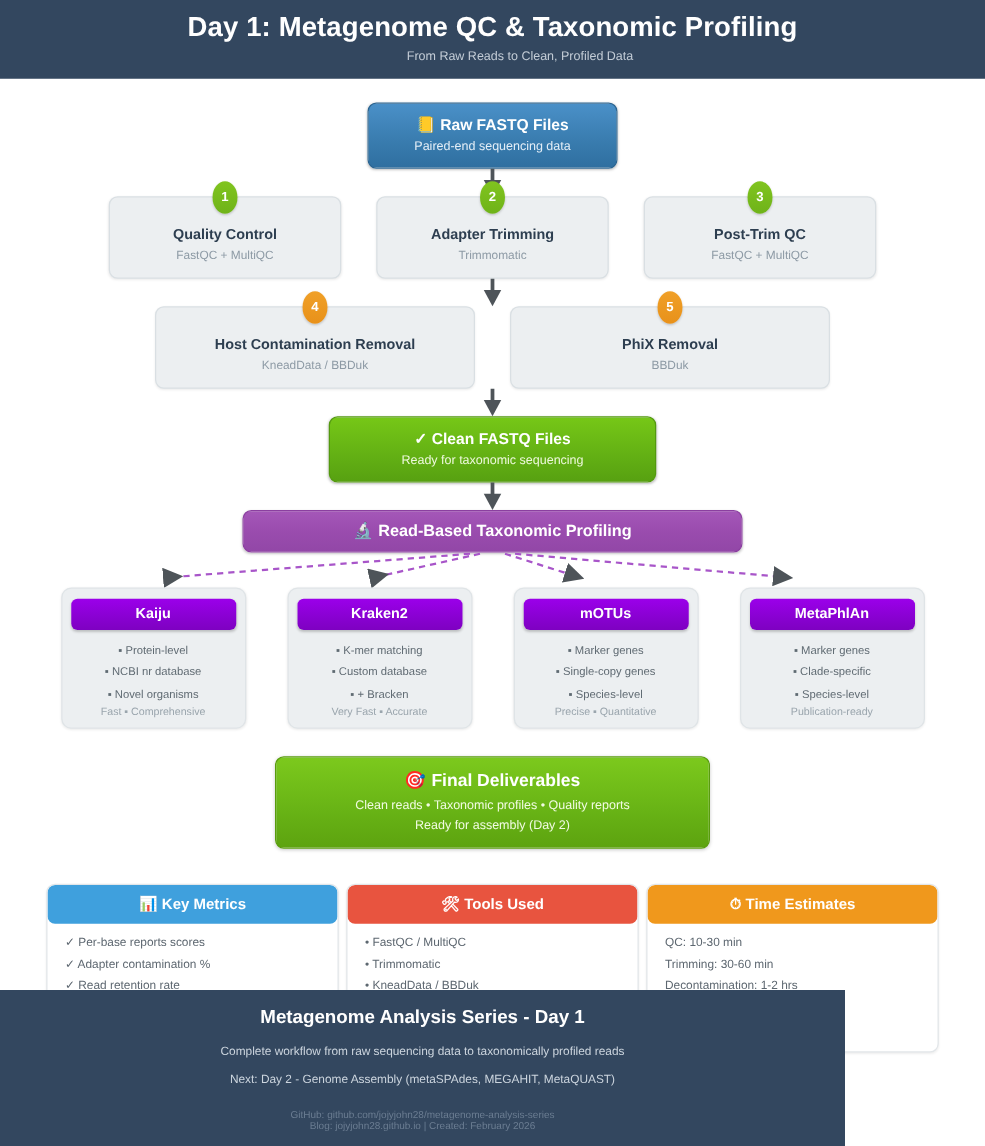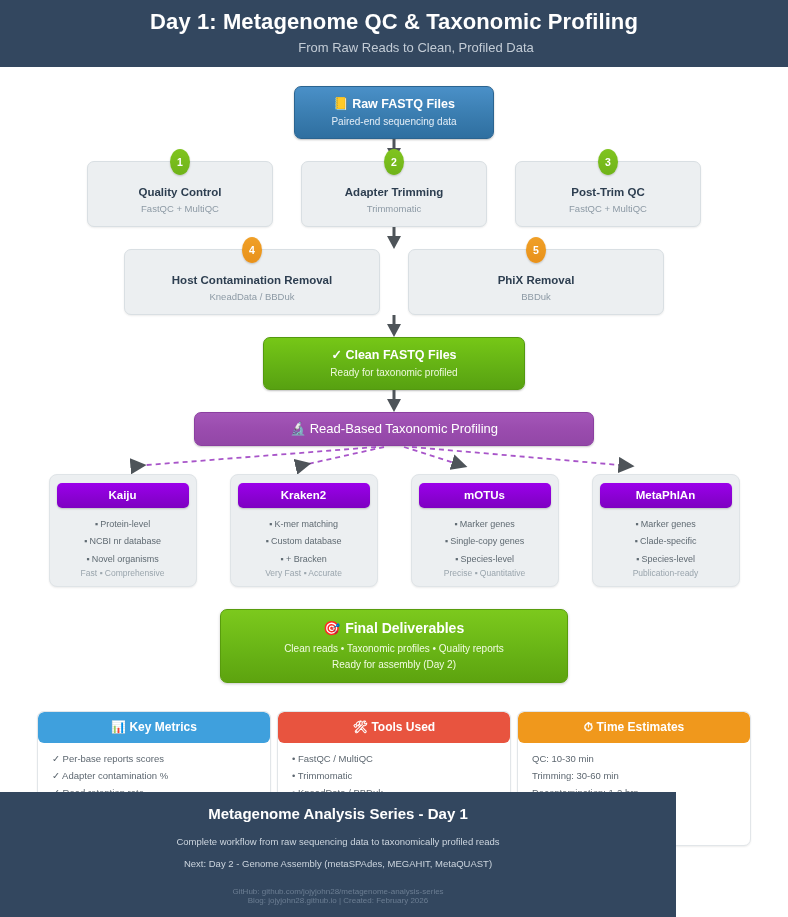--- a/index.html
+++ b/index.html
@@ -19,21 +19,21 @@
   }
   .header h1 {
     color: #ffffff;
     font-size: 22px;
     font-weight: bold;
     letter-spacing: .1px;
     line-height: 1.2;
   }
   .header .sub {
     color: #c3ccd6;
-    font-size: 13px;
+    font-size: 10px;
     margin-top: 5px;
     padding-left: 44px;
   }
 
   
   .flow { padding: 0 24px; }
 
   
   .pill {
     width: 200px;
@@ -56,21 +56,21 @@
 
   .bar-purple {
     width: 400px; margin: 0 auto;
     background: linear-gradient(180deg,#a457b8 0%,#9a4cae 50%,#9247a7 100%);
     border: 1px solid #8b3fa0;
     border-radius: 7px;
     padding: 8px 10px 9px 10px;
     text-align: center;
     box-shadow: 0 1px 2px rgba(0,0,0,.22);
   }
-  .bar-purple .t { font-size: 13px; font-weight: normal; color:#ffffff; }
+  .bar-purple .t { font-size: 13px; font-weight: bold; color:#ffffff; }
 
   
   .arrow { width: 100%; height: 22px; position: relative; }
   .arrow i {
     position:absolute; left:50%; top:0; transform:translateX(-50%);
     width:3px; height:11px; background:#4e5459; display:block;
   }
   .arrow b {
     position:absolute; left:50%; top:9px; transform:translateX(-50%);
     width:0; height:0; border-left:7px solid transparent; border-right:7px solid transparent;
@@ -241,21 +241,21 @@
       </div>
     </div>
 
     <div class="arrow">
         <i></i>
         <b></b>
       </div>
 
     <div class="pill pill-green">
       <div class="t">✓ Clean FASTQ Files</div>
-      <div class="s">Ready for taxonomic profiled</div>
+      <div class="s">Ready for taxonomic sequencing</div>
     </div>
 
     <div class="arrow">
         <i></i>
         <b></b>
       </div>
 
     <div class="bar-purple">
       <div class="t">
         <span class="em">🔬</span>

